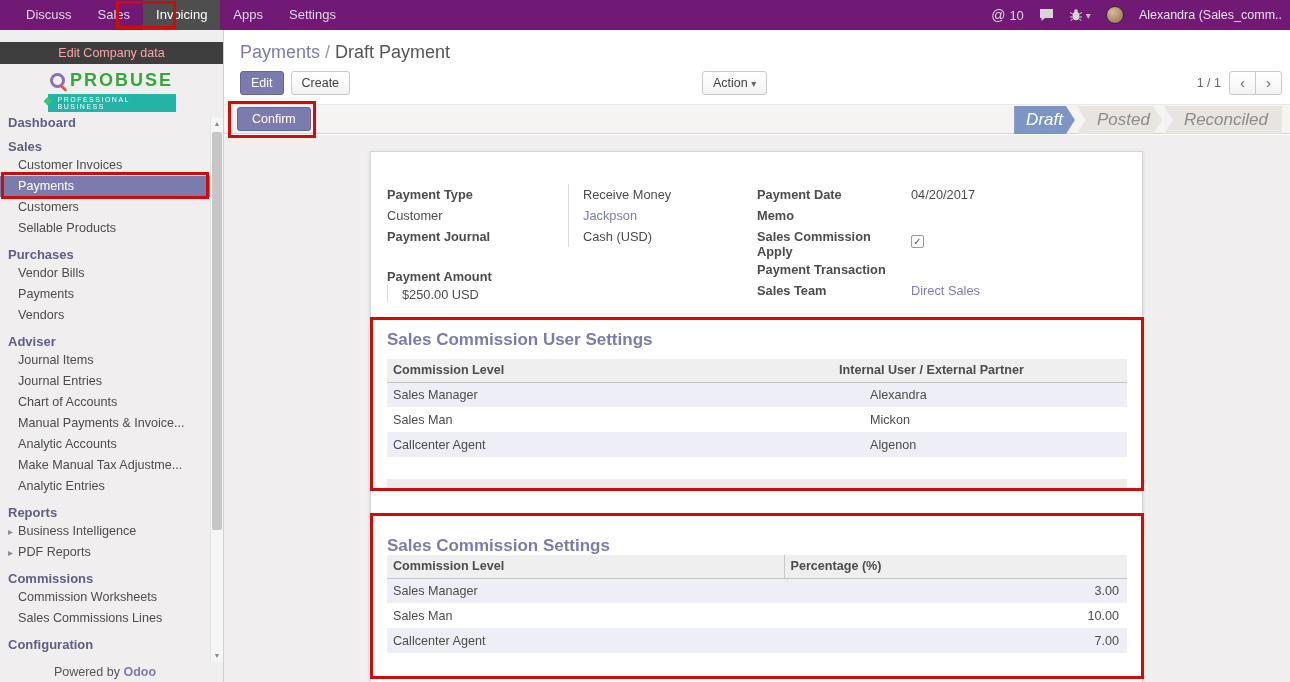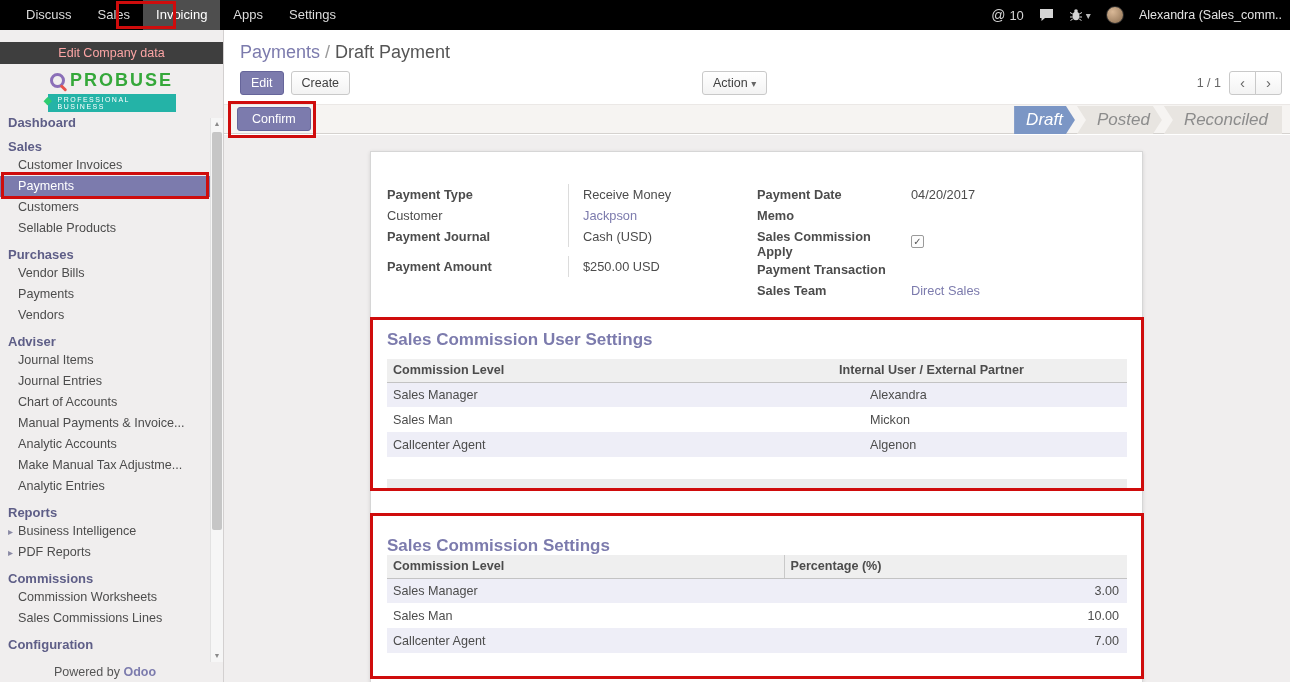--- a/index.html
+++ b/index.html
@@ -5,21 +5,21 @@
   * { margin:0; padding:0; box-sizing:border-box; }
   html,body { width:1290px; height:682px; overflow:hidden; }
   body {
     font-family:"Liberation Sans", sans-serif;
     font-size:13px; color:#4c4c4c;
     background:#f0eeee; position:relative;
   }
 
   
   .topbar { position:absolute; top:0; left:0; width:1290px; height:30px;
-            background:#000000; display:flex; align-items:center; z-index:20; }
+            background:#701a75; display:flex; align-items:center; z-index:20; }
   .topbar-menu { display:flex; height:30px; padding-left:13px; }
   .topbar-item { padding:0 13px; line-height:30px; color:#dcdcdc; cursor:pointer; white-space:nowrap; }
   .topbar-item.active { background:#4e4e4e; color:#fff; }
   .topbar-right { margin-left:auto; display:flex; align-items:center; gap:15px; padding-right:8px; color:#d5d5d5; }
   .mention { display:flex; align-items:center; gap:4px; cursor:pointer; }
   .mention .at { font-size:14px; }
   .icon-btn { display:flex; align-items:center; gap:3px; cursor:pointer; }
   .avatar { width:18px; height:18px; border-radius:50%;
             background:radial-gradient(circle at 35% 30%, #d9b896, #8c6f52); border:1px solid #2c2c2c; }
   .user-name { font-size:12.5px; color:#e3e3e3; max-width:150px; overflow:hidden; white-space:nowrap; }
@@ -95,21 +95,21 @@
 
   .content { position:absolute; top:105px; left:0; right:0; bottom:0; background:#f0eeee; overflow:hidden; }
   .sheet { position:absolute; left:146px; top:16px; width:773px; height:600px;
            background:#fff; border:1px solid #d6d6d6; box-shadow:0 1px 4px rgba(0,0,0,.12); }
 
   
   .fgroup { position:absolute; font-size:12.8px; }
   .fg-left { left:16px; top:32px; width:371px; }
   .fg-right { left:386px; top:32px; width:371px; }
   .frow { display:flex; min-height:21px; }
-  .frow.spacer-top { margin-top:9px; }
+  .frow.spacer-top { margin-top:19px;flex-direction:column; }
   .flabel { width:181px; padding:3px 4px 0 0; color:#4c4c4c; }
   .fg-right .flabel { width:140px; }
   .flabel.bold { font-weight:bold; }
   .fvalue { flex:1; padding:3px 0 0 14px; color:#4c4c4c; }
   .fg-left .fvalue { border-left:1px solid #dcdcdc; }
   .fvalue.link { color:#7c7bad; cursor:pointer; }
   .sca-row { min-height:32px; }
   .checkbox { width:13px; height:13px; border:1px solid #9a9a9a; border-radius:2px;
               background:#fcfcfc; margin-top:6px; text-align:center; line-height:11px;
               font-size:10px; color:#555; cursor:pointer; }

